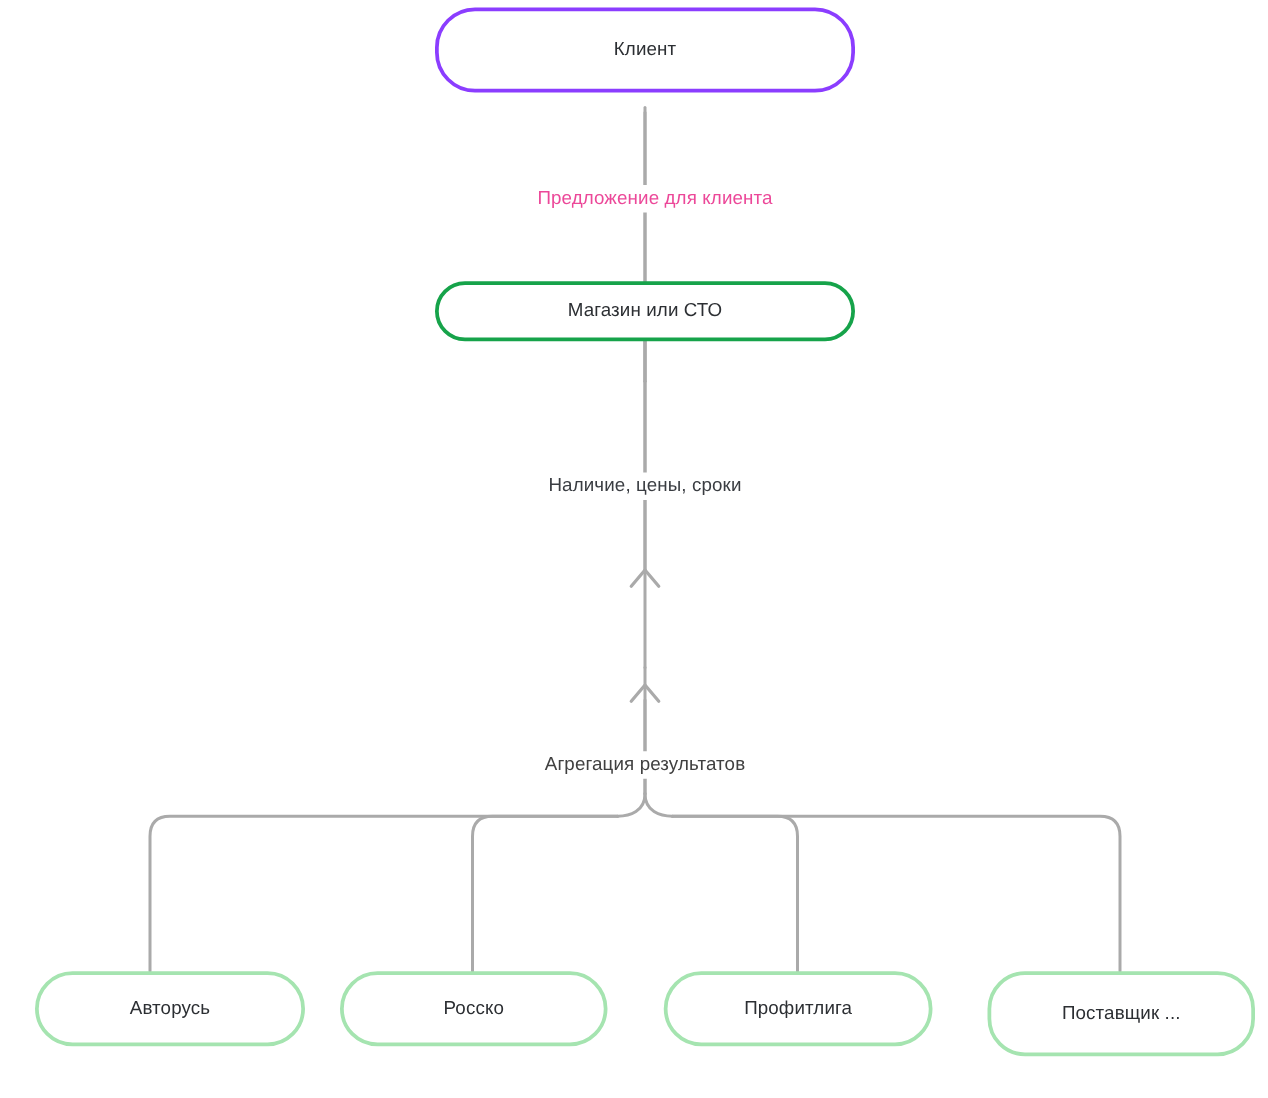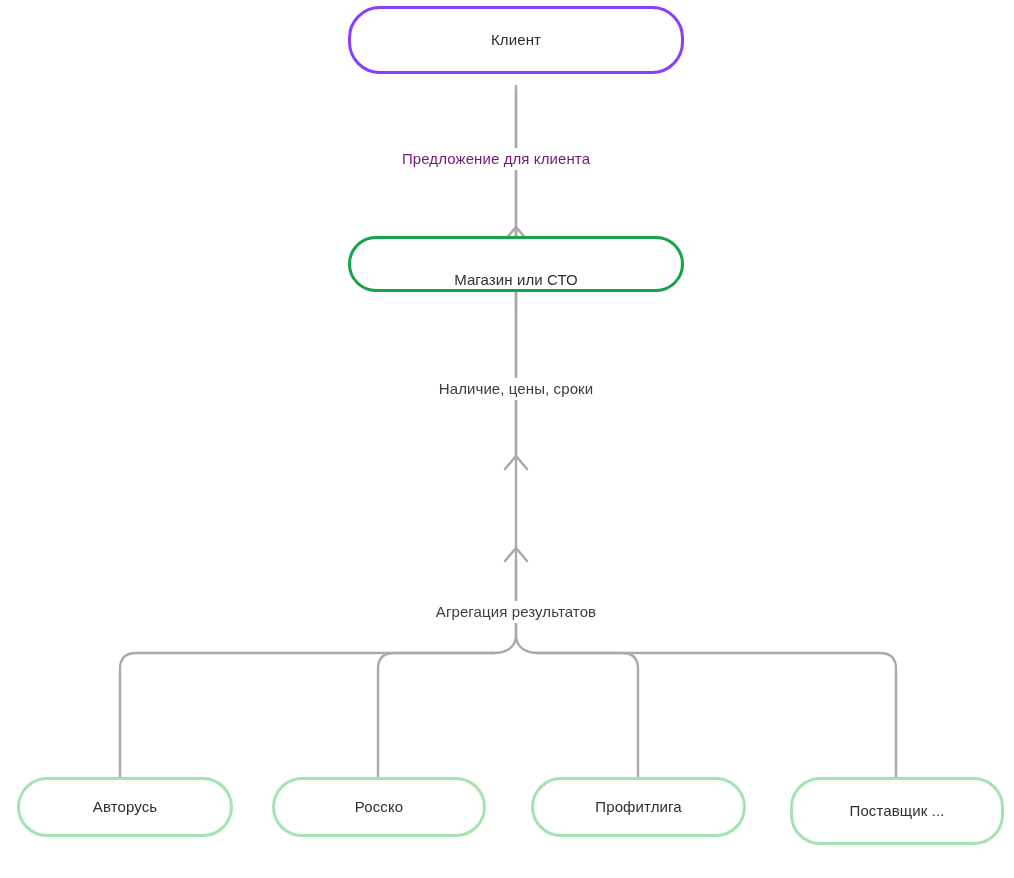--- a/index.html
+++ b/index.html
@@ -82,38 +82,38 @@
       <path d="M 494 653 L 394 653 Q 378 653 378 669 L 378 777" fill="none" stroke="#aaaaaa" stroke-width="2.4" stroke-linecap="round" stroke-linejoin="round"></path>
       <path d="M 538 653 L 622 653 Q 638 653 638 669 L 638 777" fill="none" stroke="#aaaaaa" stroke-width="2.4" stroke-linecap="round" stroke-linejoin="round"></path>
       <path d="M 538 653 L 880 653 Q 896 653 896 669 L 896 777" fill="none" stroke="#aaaaaa" stroke-width="2.4" stroke-linecap="round" stroke-linejoin="round"></path>
       <path d="M 505 561 L 516 548 L 527 561" fill="none" stroke="#aaaaaa" stroke-width="2.6" stroke-linecap="round" stroke-linejoin="round"></path>
     </svg>
 
   <div class="node node-main" style="left: 348px; top: 6px; width: 336px; height: 68px; border-color: rgb(139, 61, 255);">
     <span class="node-label">Клиент</span>
   </div>
 
-  <div class="node node-main" style="left: 348px; top: 236px; width: 336px; height: 56px; border-color: rgb(22, 163, 74); align-items: flex-end;">
+  <div class="node node-main" style="left: 348px; top: 225px; width: 336px; height: 48px; border-color: rgb(22, 163, 74);">
     <span class="node-label">Магазин или СТО</span>
   </div>
 
 
   <div id="sources-host">
-      <div class="node node-source" style="left: 17px; top: 777px; width: 216px; height: 60px; border-color: rgb(165, 228, 176); text-align: center;">
+      <div class="node node-source" style="left: 28px; top: 777px; width: 216px; height: 60px; border-color: rgb(165, 228, 176); text-align: center;">
         <span class="node-label">Авторусь</span>
       </div>
       <div class="node node-source" style="left: 272px; top: 777px; width: 214px; height: 60px; border-color: rgb(165, 228, 176); text-align: center;">
         <span class="node-label">Росско</span>
       </div>
       <div class="node node-source" style="left: 531px; top: 777px; width: 215px; height: 60px; border-color: rgb(165, 228, 176);">
         <span class="node-label">Профитлига</span>
       </div>
       <div class="node node-source" style="left: 790px; top: 777px; width: 214px; height: 68px; border-color: rgb(165, 228, 176);">
         <span class="node-label">Поставщик ...</span>
       </div>
     </div>
   <div id="edge-labels-host">
-      <div class="edge-label" style="left: 496px; top: 159px; color: #701a75;">Предложение для клиента</div>
+      <div class="edge-label" style="left: 524px; top: 159px; color: #ec4899;">Предложение для клиента</div>
       <div class="edge-label" style="left: 516px; top: 389px; color: rgb(58, 61, 66);">Наличие, цены, сроки</div>
       <div class="edge-label" style="left: 516px; top: 612px; color: #404040;">Агрегация результатов</div>
     </div>
 
 </div>
 
 </body></html>

